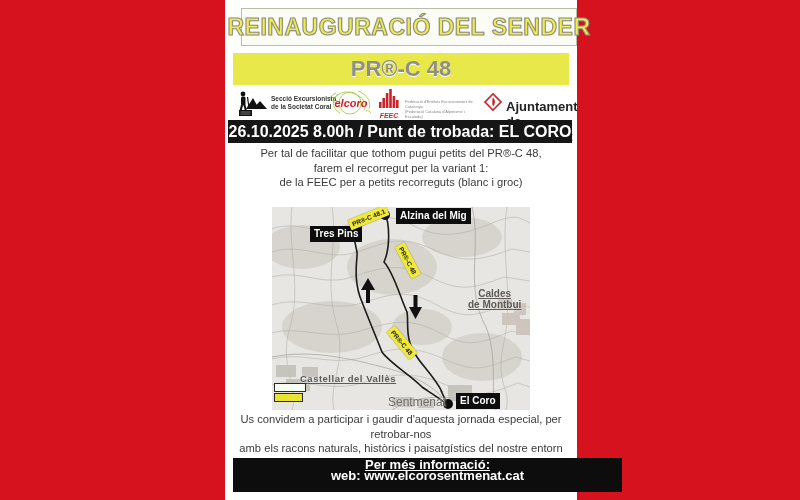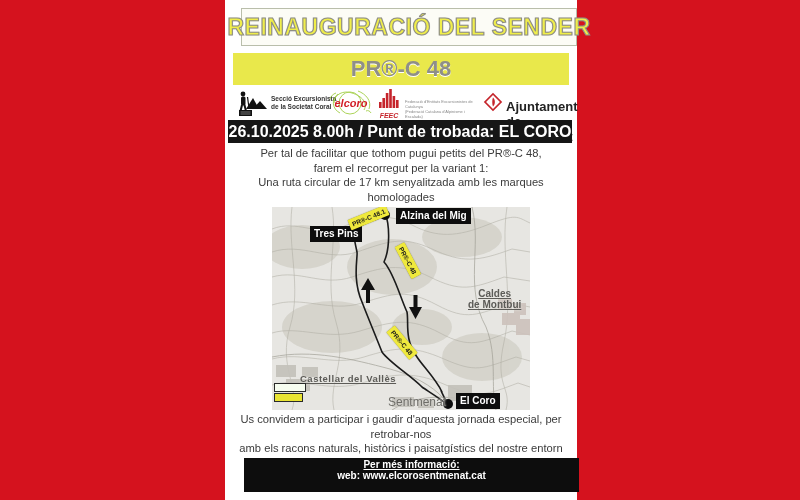--- a/index.html
+++ b/index.html
@@ -42,22 +42,22 @@
                font-size:6.5px; line-height:7px; padding:2px 3px; white-space:nowrap;
                border-radius:1px; box-shadow:0 0 1px rgba(0,0,0,.5); }
   .place { position:absolute; font-weight:bold; color:#5c5b57; text-decoration:underline;
            white-space:nowrap; text-shadow:0 0 2px #e7e6e2; }
   .place-small { position:absolute; color:#6e6d68; font-size:12px; white-space:nowrap; text-shadow:0 0 2px #e7e6e2; }
   .legend { position:absolute; left:2px; top:176px; }
   .legend .blaze { display:block; width:32px; height:9px; border:1px solid #2a2a2a; margin-bottom:1px; }
   .blaze-white { background:#f7fdf0; }
   .blaze-yellow { background:#e9e433; width:29px !important; }
 
-  .footer { left:19px; top:458px; width:335px; height:34px; background:#0d0d0d;
-            color:#fff; text-align:center; font-size:10px; font-weight:bold; line-height:11.3px; padding-top:1px; }
+  .footer { left:8px; top:458px; width:389px; height:34px; background:#0d0d0d;
+            color:#fff; text-align:center; font-size:13px; font-weight:bold; line-height:11.3px; padding-top:1px; }
   .footer .u { text-decoration:underline; }
 </style>
 </head>
 <body>
 
 <div class="stage">
   <div class="poster">
 
     <div class="abs title-box">
       <span class="title-text">REINAUGURACIÓ DEL SENDER</span>
@@ -127,21 +127,20 @@
       <span class="abs ajt-text" style="left:273px;top:11px">Ajuntament de Sentmenat</span>
     </div>
 
     <div class="abs event-bar">
       <span class="event-text">26.10.2025 8.00h / Punt de trobada: EL CORO</span>
     </div>
 
     <div class="abs body-copy" style="top:146px">
       <span style="display:block">Per tal de facilitar que tothom pugui petits del  PR®-C 48,</span>
       <span style="display:block">farem el recorregut per la variant 1:</span>
-      <span style="display:block">Una ruta circular de 17 km senyalitzada amb les marques homologades</span>
       <span style="display:block">de la FEEC per a petits recorreguts (blanc i groc)</span>
     </div>
 
     <div class="abs map">
       <svg class="topo" width="258" height="203" viewBox="0 0 258 203">
         <rect width="258" height="203" fill="#e7e6e2"></rect>
         <g fill="#cfcdc4" opacity="0.7">
           <ellipse cx="30" cy="40" rx="38" ry="22"></ellipse>
           <ellipse cx="120" cy="60" rx="45" ry="28"></ellipse>
           <ellipse cx="60" cy="120" rx="50" ry="26"></ellipse>

